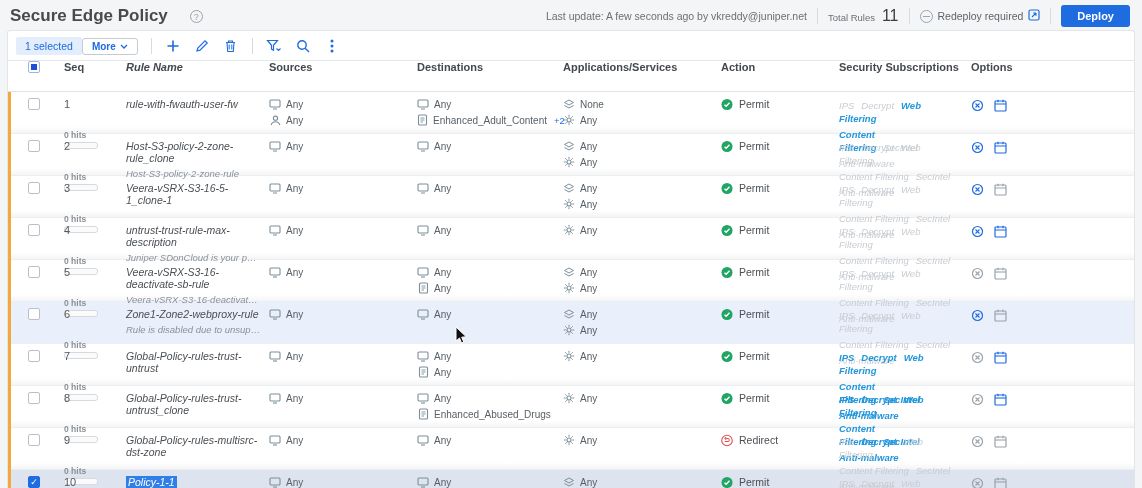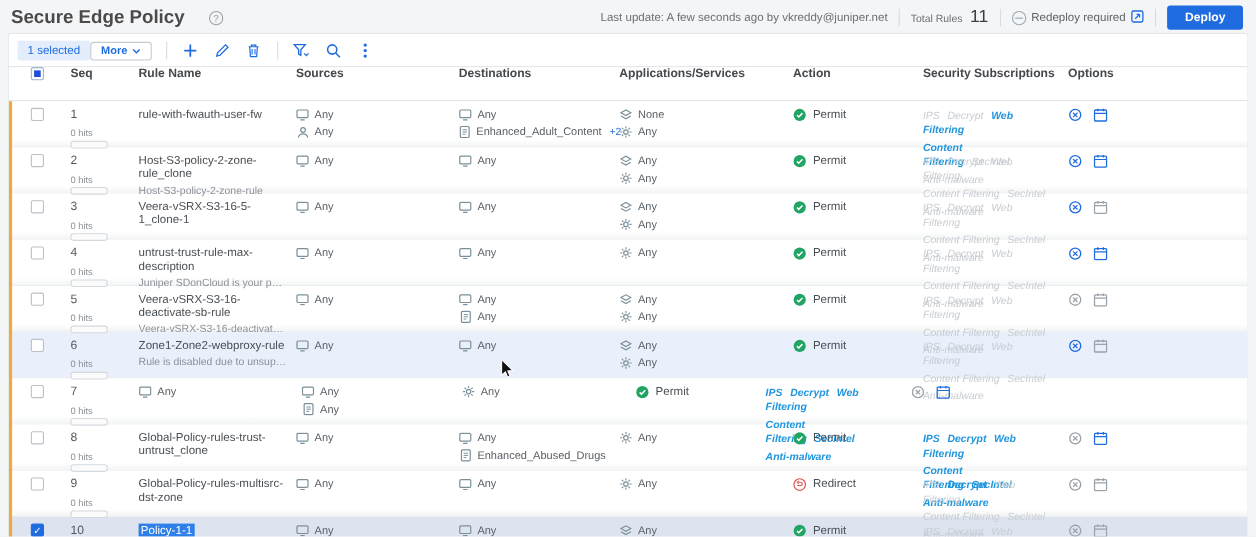--- a/index.html
+++ b/index.html
@@ -31,40 +31,40 @@
   .more-btn{border:1px solid #c3cbd3;border-radius:3px;background:#fff;color:#1f6be0;
     font-size:10px;font-weight:700;padding:2px 9px;display:flex;align-items:center;gap:4px;cursor:pointer;}
   .tool-ic{width:16px;height:16px;display:inline-flex;align-items:center;justify-content:center;cursor:pointer;}
   .tool-ic svg{display:block;}
   
   .thead{display:flex;border-top:1px solid #e4e7ea;border-bottom:1px solid #dfe3e6;
     height:32px;font-size:11px;font-weight:700;color:#45494d;}
   .c{flex-shrink:0;padding:0 4px;}
   .c-check{width:52px;display:flex;justify-content:center;}
   .c-seq{width:62px;}
-  .c-name{width:143px;}
+  .c-name{width:143px;font-style:italic;}
   .c-src{width:148px;}
   .c-dst{width:146px;}
   .c-apps{width:158px;}
   .c-act{width:118px;}
   .c-subs{width:132px;}
   .c-opts{flex:1;}
   .tbody{position:relative;}
   .orange-bar{position:absolute;left:0;top:0;bottom:0;width:3px;background:#f2a93b;z-index:3;}
   .trow{display:flex;align-items:flex-start;height:42px;border-bottom:1px solid #eceef0;
     padding-top:6px;background:linear-gradient(#fff,#fff 84%,#f4f5f6);}
   .trow.hl{background:#e9effb;}
   .trow.sel{background:#dde4f0;}
   .cb{width:12px;height:12px;border:1px solid #b9c0c7;border-radius:2px;background:#fff;display:inline-block;
     font-size:9px;line-height:11px;text-align:center;color:#fff;cursor:pointer;}
   .cb-on{background:#1f6be0;border-color:#1f6be0;}
   .cb-ind{position:relative;border-color:#9fb4d8;}
   .cb-ind::after{content:"";position:absolute;left:2px;top:2px;width:6px;height:6px;background:#1f4fd8;}
   .seq-n{font-size:11px;color:#55595e;}
-  .hits{font-size:8.5px;color:#8a9096;margin-top:6px;}
+  .hits{font-size:8.5px;color:#8a9096;margin-top:20px;font-weight:bold;}
   .hitbar{width:34px;height:7px;border:1px solid #d5dadf;background:#fbfbfc;border-radius:3px;margin-top:2px;}
   .rname{font-size:10.5px;color:#4a4f54;cursor:pointer;}
   .rdesc{font-size:9.5px;color:#8b9198;margin-top:4px;white-space:nowrap;overflow:hidden;text-overflow:ellipsis;max-width:175px;}
   .name-sel{background:#2f7fe8;color:#fff;padding:0 2px;}
   .cell-line{display:flex;align-items:center;gap:5px;font-size:10px;color:#596066;margin-bottom:4px;}
   .ic{width:12px;height:12px;display:inline-flex;align-items:center;justify-content:center;color:#7a8f9a;}
   .ic svg{display:block;}
   .extra{color:#1f6be0;font-size:9.5px;cursor:pointer;margin-left:2px;}
   .act-line{display:flex;align-items:center;gap:6px;font-size:10.5px;color:#4a4f54;}
   .subs-line{margin-bottom:3px;line-height:11px;font-style:italic;}
@@ -697,20 +697,23 @@
         </div>
         <div class="trow ">
           <div class="c c-check">
             <span class="cb"></span>
           </div>
           <div class="c c-seq">
             <div class="seq-n">7</div>
             <div class="hits">0 hits</div>
             <div class="hitbar"></div>
           </div>
+          <div class="c c-name">
+            <div class="rname">Global-Policy-rules-trust-untrust</div>
+          </div>
           <div class="c c-src">
             <div class="cell-line">
               <span class="ic" style="color:#7a8f9a">
                 <svg width="12" height="11" viewBox="0 0 12 11">
                   <rect x="1" y="1" width="10" height="7" rx="1" fill="none" stroke="currentColor" stroke-width="1.1"></rect>
                   <path d="M4 10h4" stroke="currentColor" stroke-width="1.1"></path>
                 </svg>
               </span>
               <span>Any</span>
             </div>

